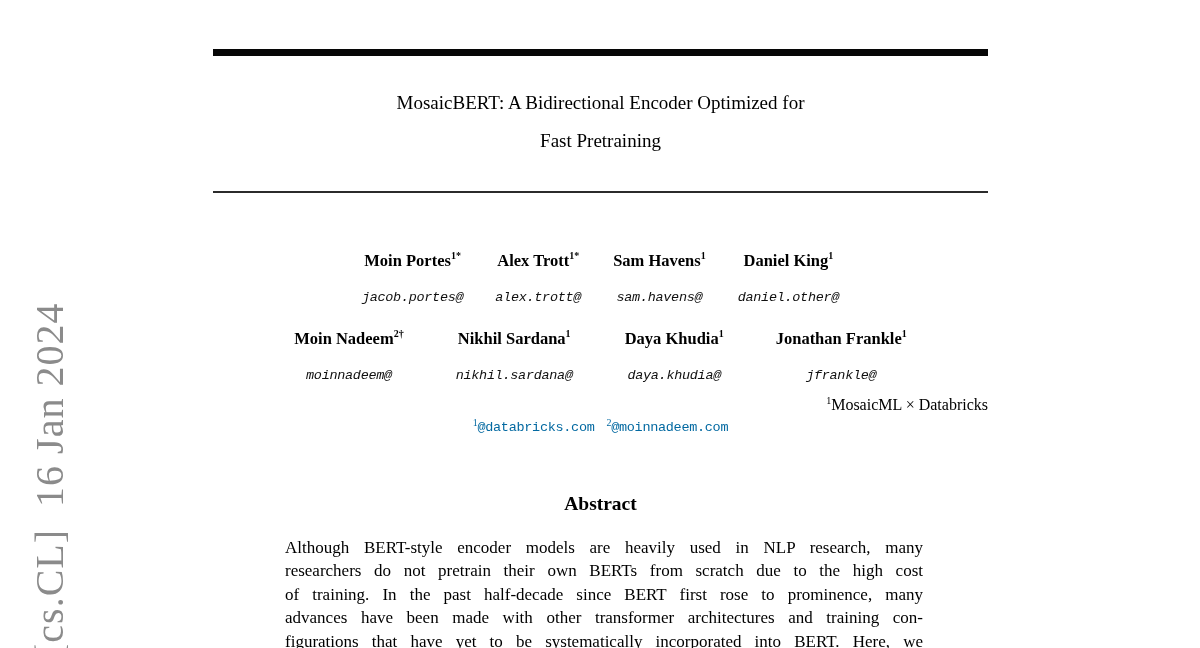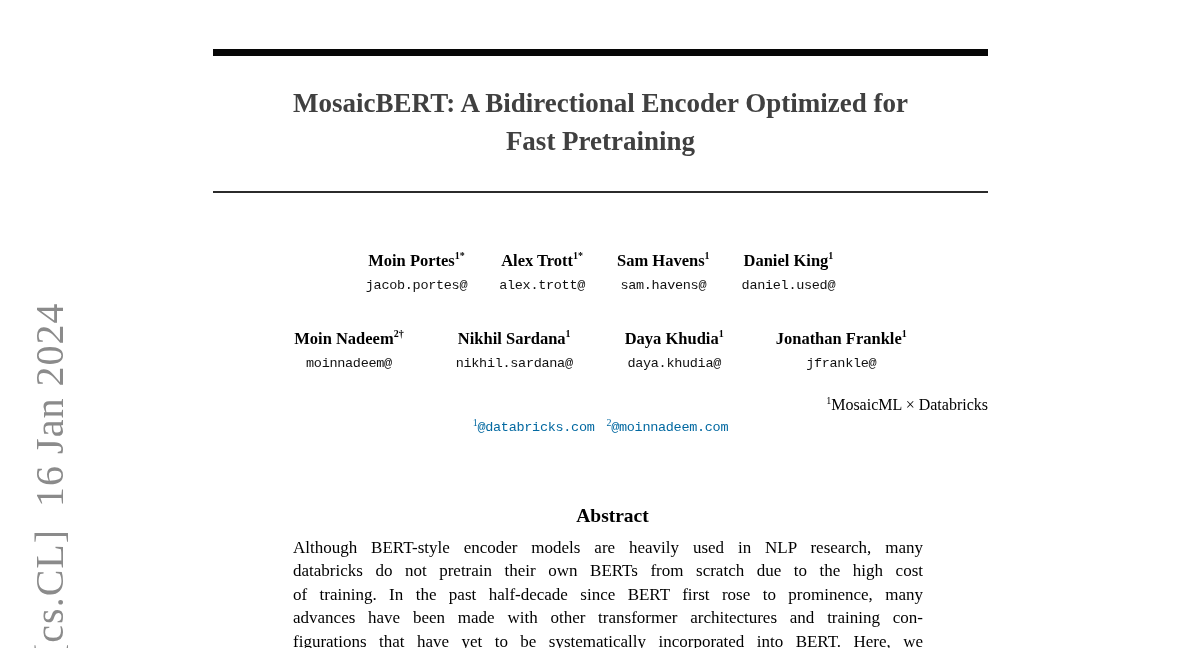--- a/index.html
+++ b/index.html
@@ -57,24 +57,24 @@
   }
 
   .paper-title {
     position: absolute;
     top: 84px;
     left: 0;
     width: 100%;
     margin: 0;
     text-align: center;
     font-family: "Liberation Serif", serif;
-    font-weight: bold;
-    font-size: 27px;
+    font-weight: normal;
+    font-size: 19px;
     line-height: 38px;
-    color: #404040;
+    color: #000000;
   }
 
   .authors-row {
     position: absolute;
     left: 0;
     width: 100%;
     display: flex;
     justify-content: center;
   }
   .authors-row.row1 { top: 246px; gap: 32px; }
@@ -83,27 +83,28 @@
   .author { text-align: center; }
   .author-name {
     font-family: "Liberation Serif", serif;
     font-weight: bold;
     font-size: 16.5px;
     line-height: 19px;
     white-space: nowrap;
   }
   .author-name sup { font-size: 10px; }
   .author-email {
-    margin-top: 8px;
+    margin-top: 20px;
     font-family: "Liberation Mono", monospace;
     font-size: 13.5px;
     line-height: 16px;
     letter-spacing: -0.3px;
     color: #101010;
     white-space: nowrap;
+    font-style: italic;
   }
 
   .affiliation {
     position: absolute;
     top: 391px;
     left: 0;
     width: 100%;
     text-align: right;
     font-family: "Liberation Serif", serif;
     font-size: 16px;
@@ -127,21 +128,21 @@
     font-family: "Liberation Serif", serif;
     font-size: 10px;
   }
   .affil-group + .affil-group { margin-left: 12px; }
 
   .abstract-heading {
     position: absolute;
     top: 492px;
     left: 0;
     width: 100%;
-    margin: 12px;
+    margin: 0;
     text-align: center;
     font-family: "Liberation Serif", serif;
     font-weight: bold;
     font-size: 19.5px;
     line-height: 23px;
   }
 
   .abstract-body {
     position: absolute;
     top: 536px;
@@ -149,21 +150,20 @@
     width: 638px;
     font-family: "Liberation Serif", serif;
     font-size: 17px;
     line-height: 23.4px;
     color: #000;
   }
   .abs-line {
     text-align: justify;
     text-align-last: justify;
     white-space: normal;
-    margin-left: 8px;
   }
 </style>
 </head>
 <body>
 
 <div class="arxiv-stamp">[cs.CL]  16 Jan 2024</div>
 
 <div class="content">
 
   <div class="rule-thick"></div>
@@ -180,21 +180,21 @@
     <div class="author">
       <div class="author-name"><span>Alex Trott</span><sup>1*</sup></div>
       <div class="author-email">alex.trott@</div>
     </div>
     <div class="author">
       <div class="author-name"><span>Sam Havens</span><sup>1</sup></div>
       <div class="author-email">sam.havens@</div>
     </div>
     <div class="author">
       <div class="author-name"><span>Daniel King</span><sup>1</sup></div>
-      <div class="author-email">daniel.used@</div>
+      <div class="author-email">daniel.other@</div>
     </div>
   </div>
 
   <div class="authors-row row2">
     <div class="author">
       <div class="author-name"><span>Moin Nadeem</span><sup>2†</sup></div>
       <div class="author-email">moinnadeem@</div>
     </div>
     <div class="author">
       <div class="author-name"><span>Nikhil Sardana</span><sup>1</sup></div>
@@ -211,19 +211,19 @@
   </div>
 
   <div class="affiliation"><sup>1</sup><span>MosaicML × Databricks</span></div>
 
   <div class="affil-emails"><span class="affil-group"><sup>1</sup><span>@databricks.com</span></span><span class="affil-group"><sup>2</sup><span>@moinnadeem.com</span></span></div>
 
   <h2 class="abstract-heading">Abstract</h2>
 
   <div class="abstract-body">
     <div class="abs-line">Although BERT-style encoder models are heavily used in NLP research, many</div>
-    <div class="abs-line">databricks do not pretrain their own BERTs from scratch due to the high cost</div>
+    <div class="abs-line">researchers do not pretrain their own BERTs from scratch due to the high cost</div>
     <div class="abs-line">of training. In the past half-decade since BERT first rose to prominence, many</div>
     <div class="abs-line">advances have been made with other transformer architectures and training con-</div>
     <div class="abs-line">figurations that have yet to be systematically incorporated into BERT. Here, we</div>
   </div>
 
 </div>
 
 </body></html>

